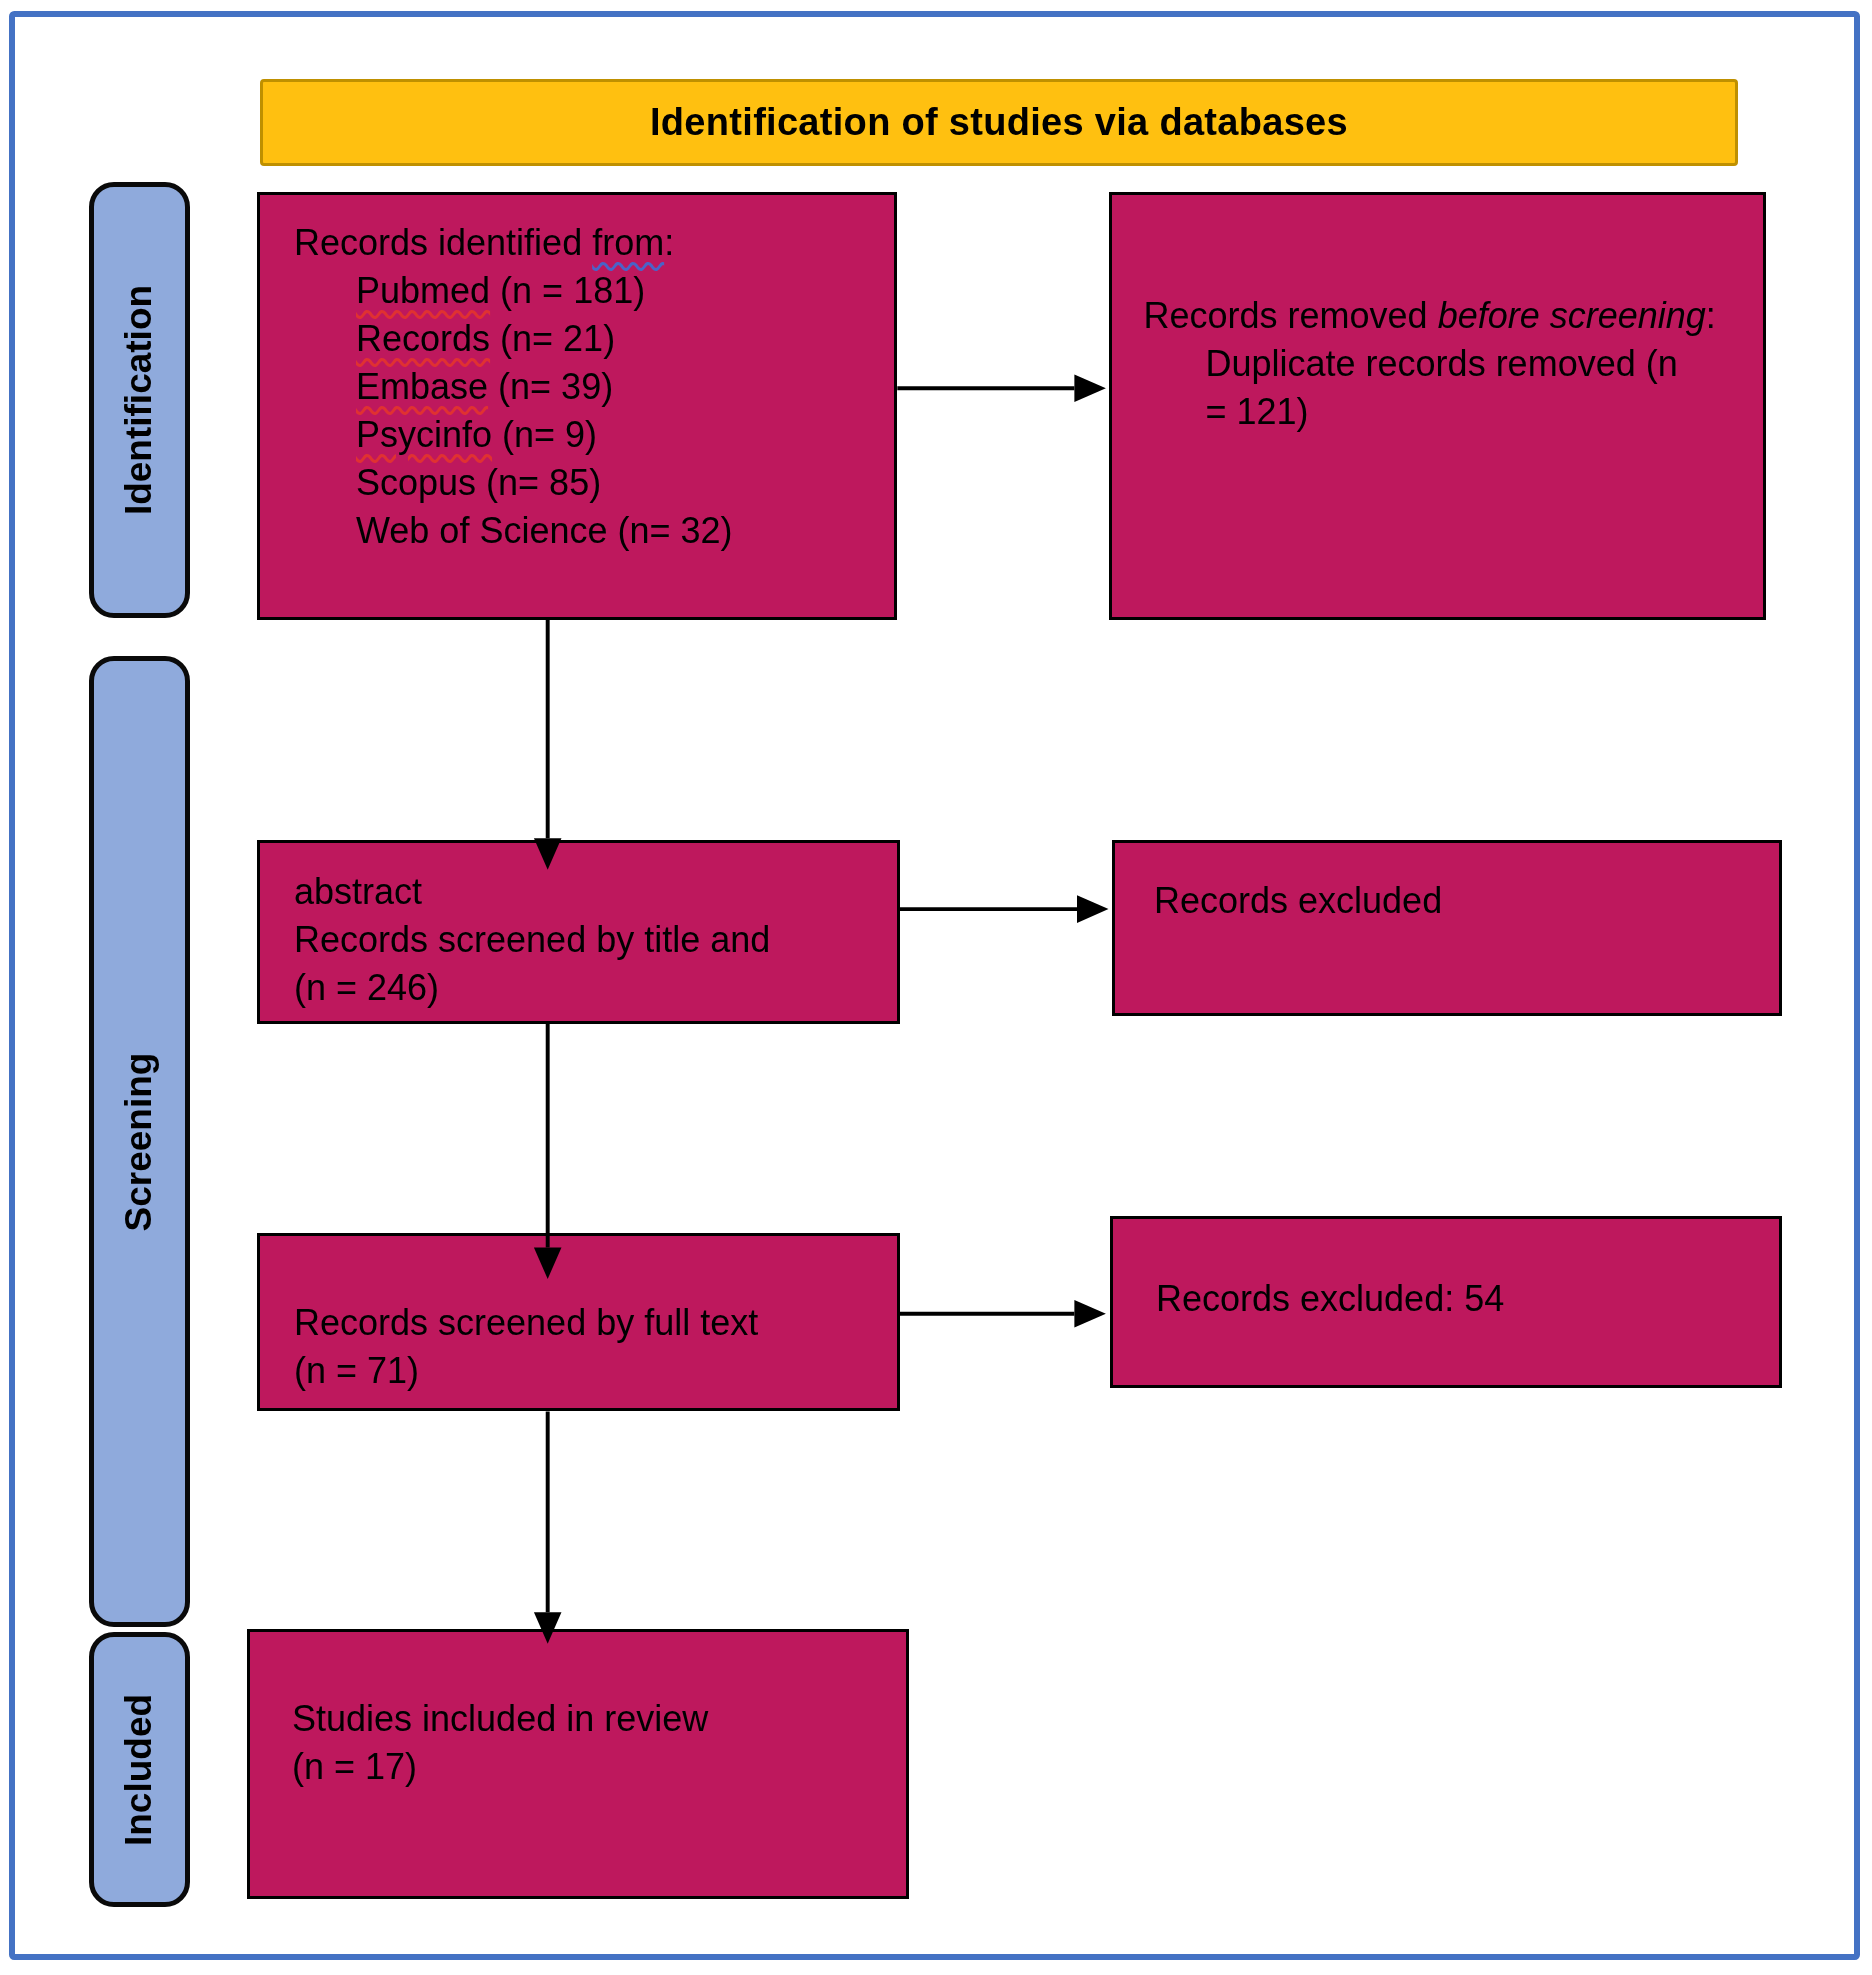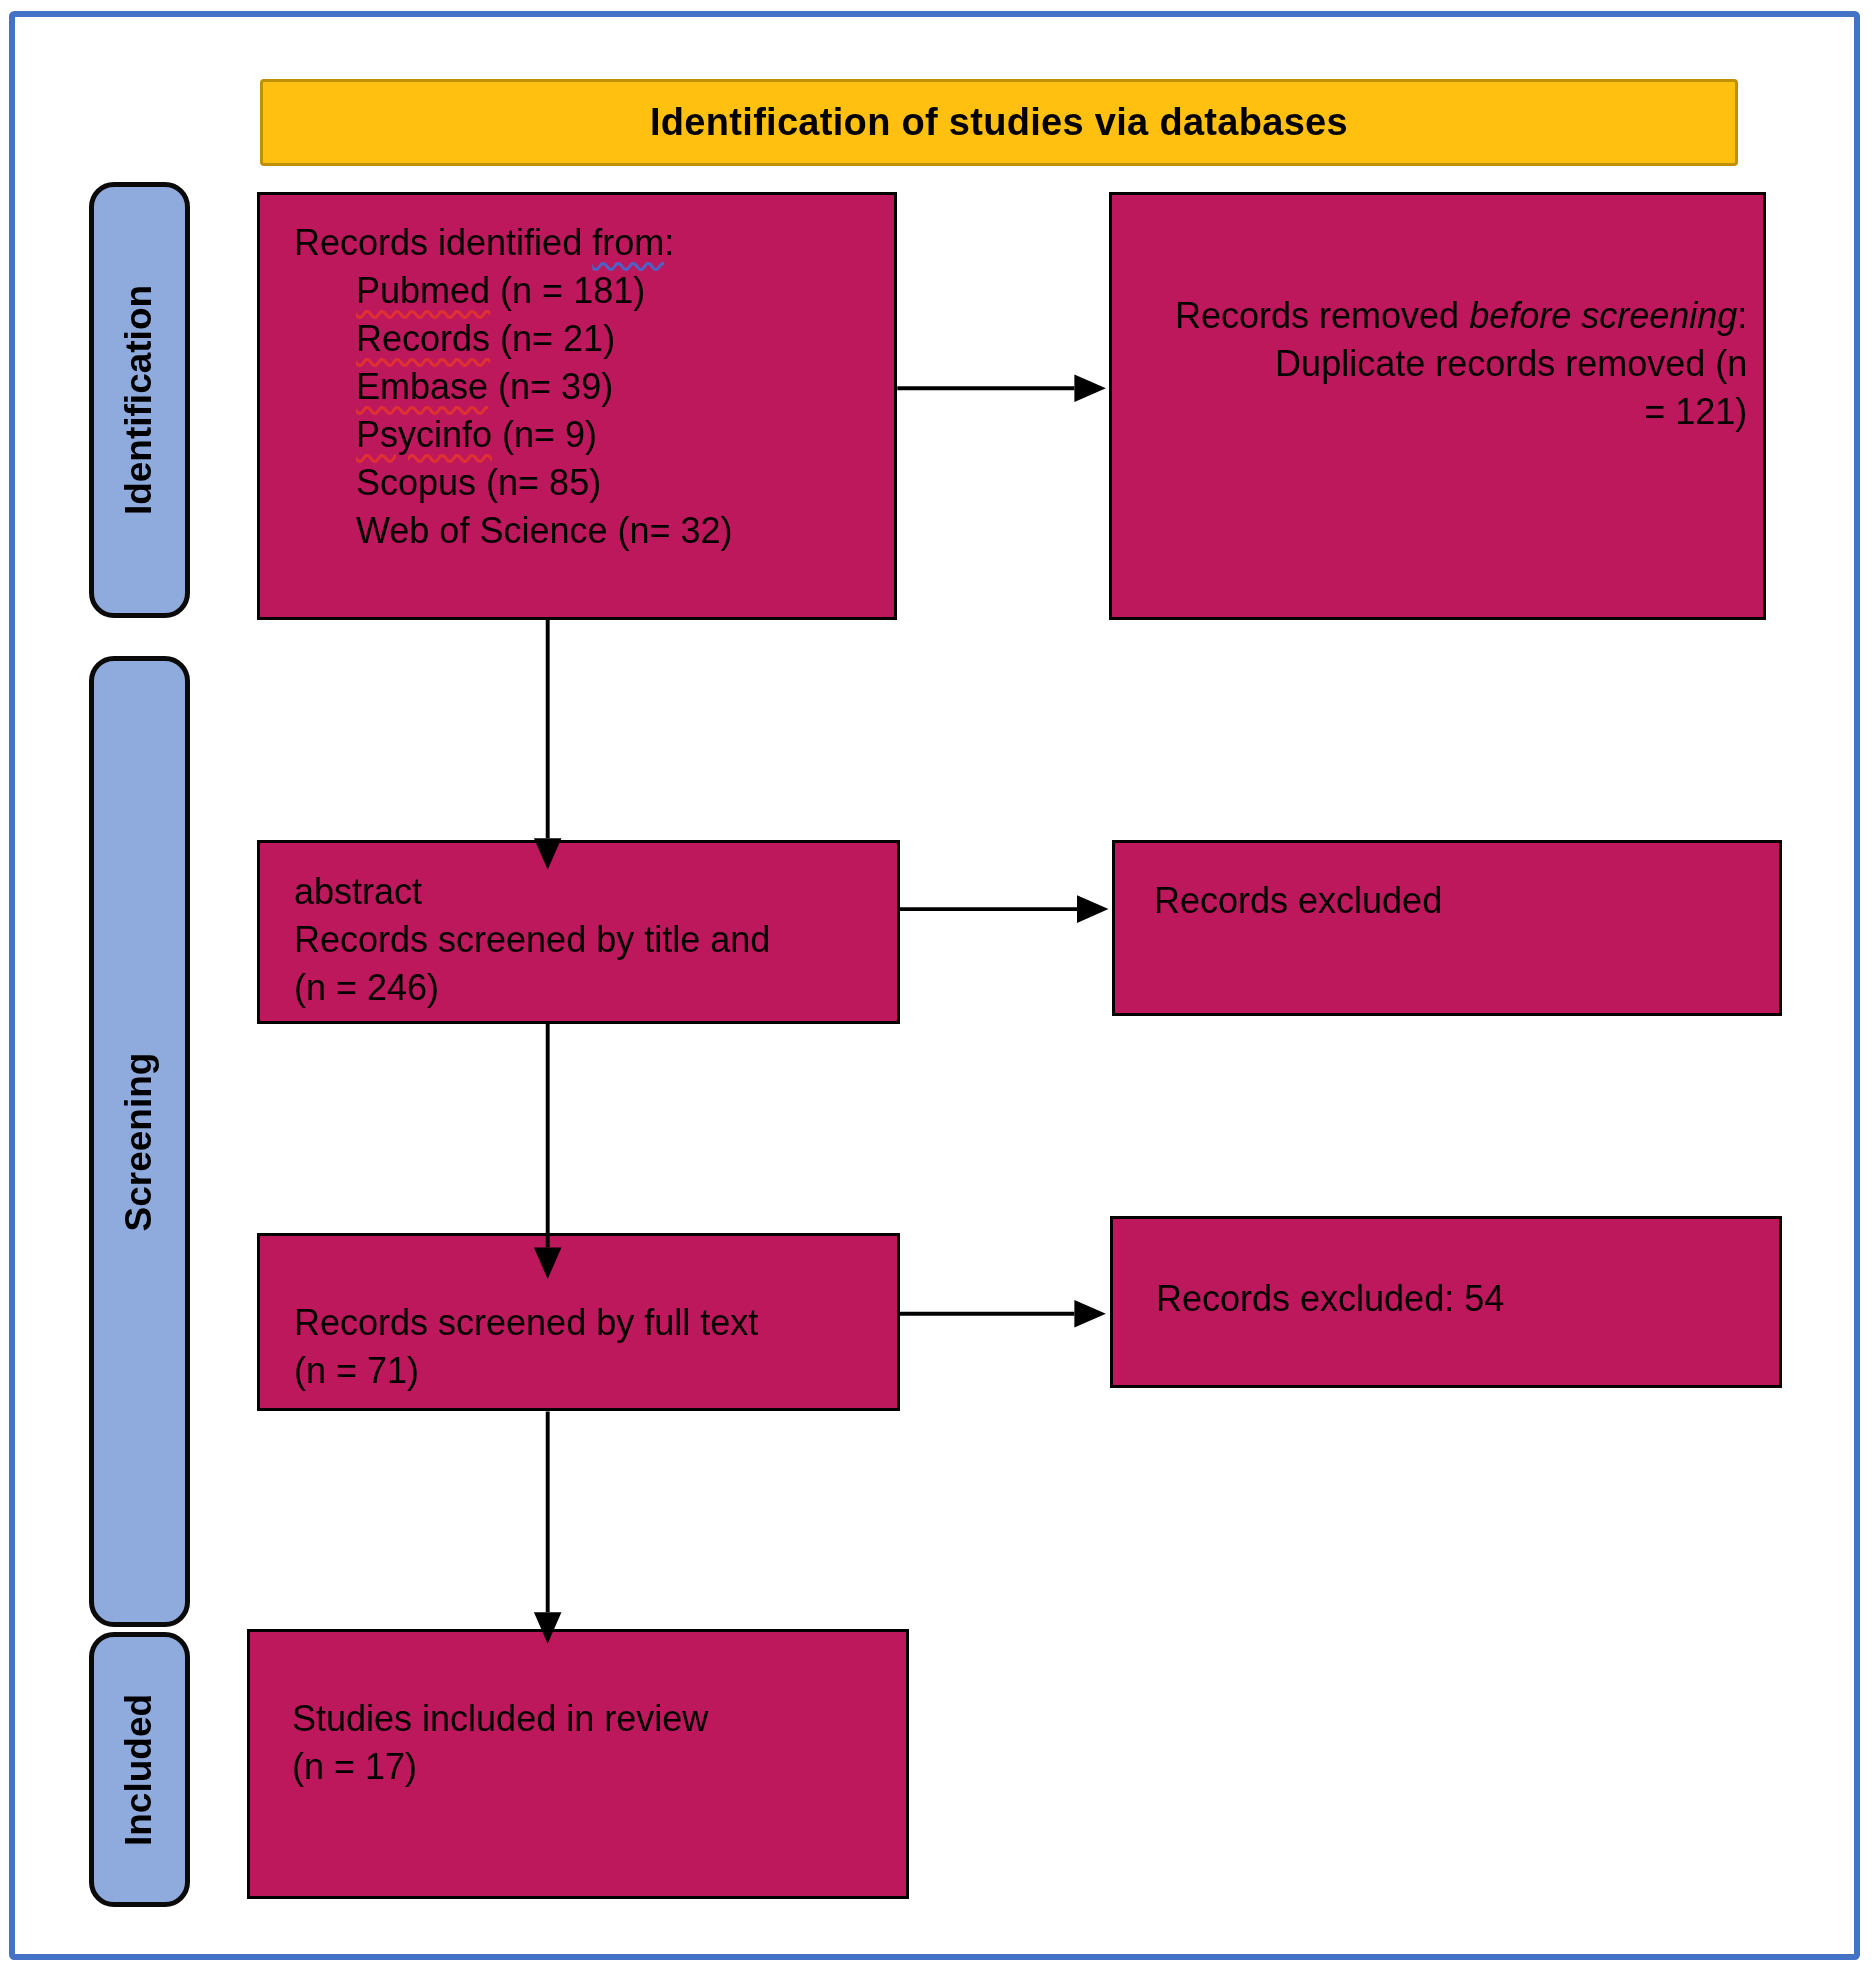--- a/index.html
+++ b/index.html
@@ -39,21 +39,21 @@
   .stage-label{
     transform:rotate(-90deg);white-space:nowrap;
     font-size:37px;font-weight:bold;
   }
   .fbox{
     position:absolute;box-sizing:border-box;background:#be185d;
     border:3.9px solid var(--box-border);
     font-size:36px;line-height:48px;
   }
   .box-records-identified{left:257px;top:192px;width:640px;height:428px;padding:23.6px 13px 0 34px;}
-  .box-records-removed{left:1109px;top:192px;width:657px;height:428px;padding:97px 15.7px 0 31.5px;text-align:right;}
+  .box-records-removed{left:1109px;top:192px;width:657px;height:428px;padding:97px 15.7px 0 31.5px;}
   .box-title-abstract{left:257px;top:840px;width:643px;height:184px;padding:25px 13px 0 34px;}
   .box-excluded-1{left:1112px;top:840px;width:670px;height:176px;padding:34px 15.7px 0 39px;}
   .box-full-text{left:257px;top:1233px;width:643px;height:178px;padding:63px 13px 0 34px;}
   .box-excluded-2{left:1110px;top:1216px;width:672px;height:172px;padding:56px 7px 0 43px;}
   .box-included{left:247px;top:1629px;width:662px;height:270px;padding:63px 13px 0 42px;}
   .indent{margin-left:62px;}
   .wavy-red{
     text-decoration-line:underline;text-decoration-style:wavy;
     text-decoration-color:var(--spellcheck-red);
     text-decoration-thickness:3.3px;text-underline-offset:6.6px;

